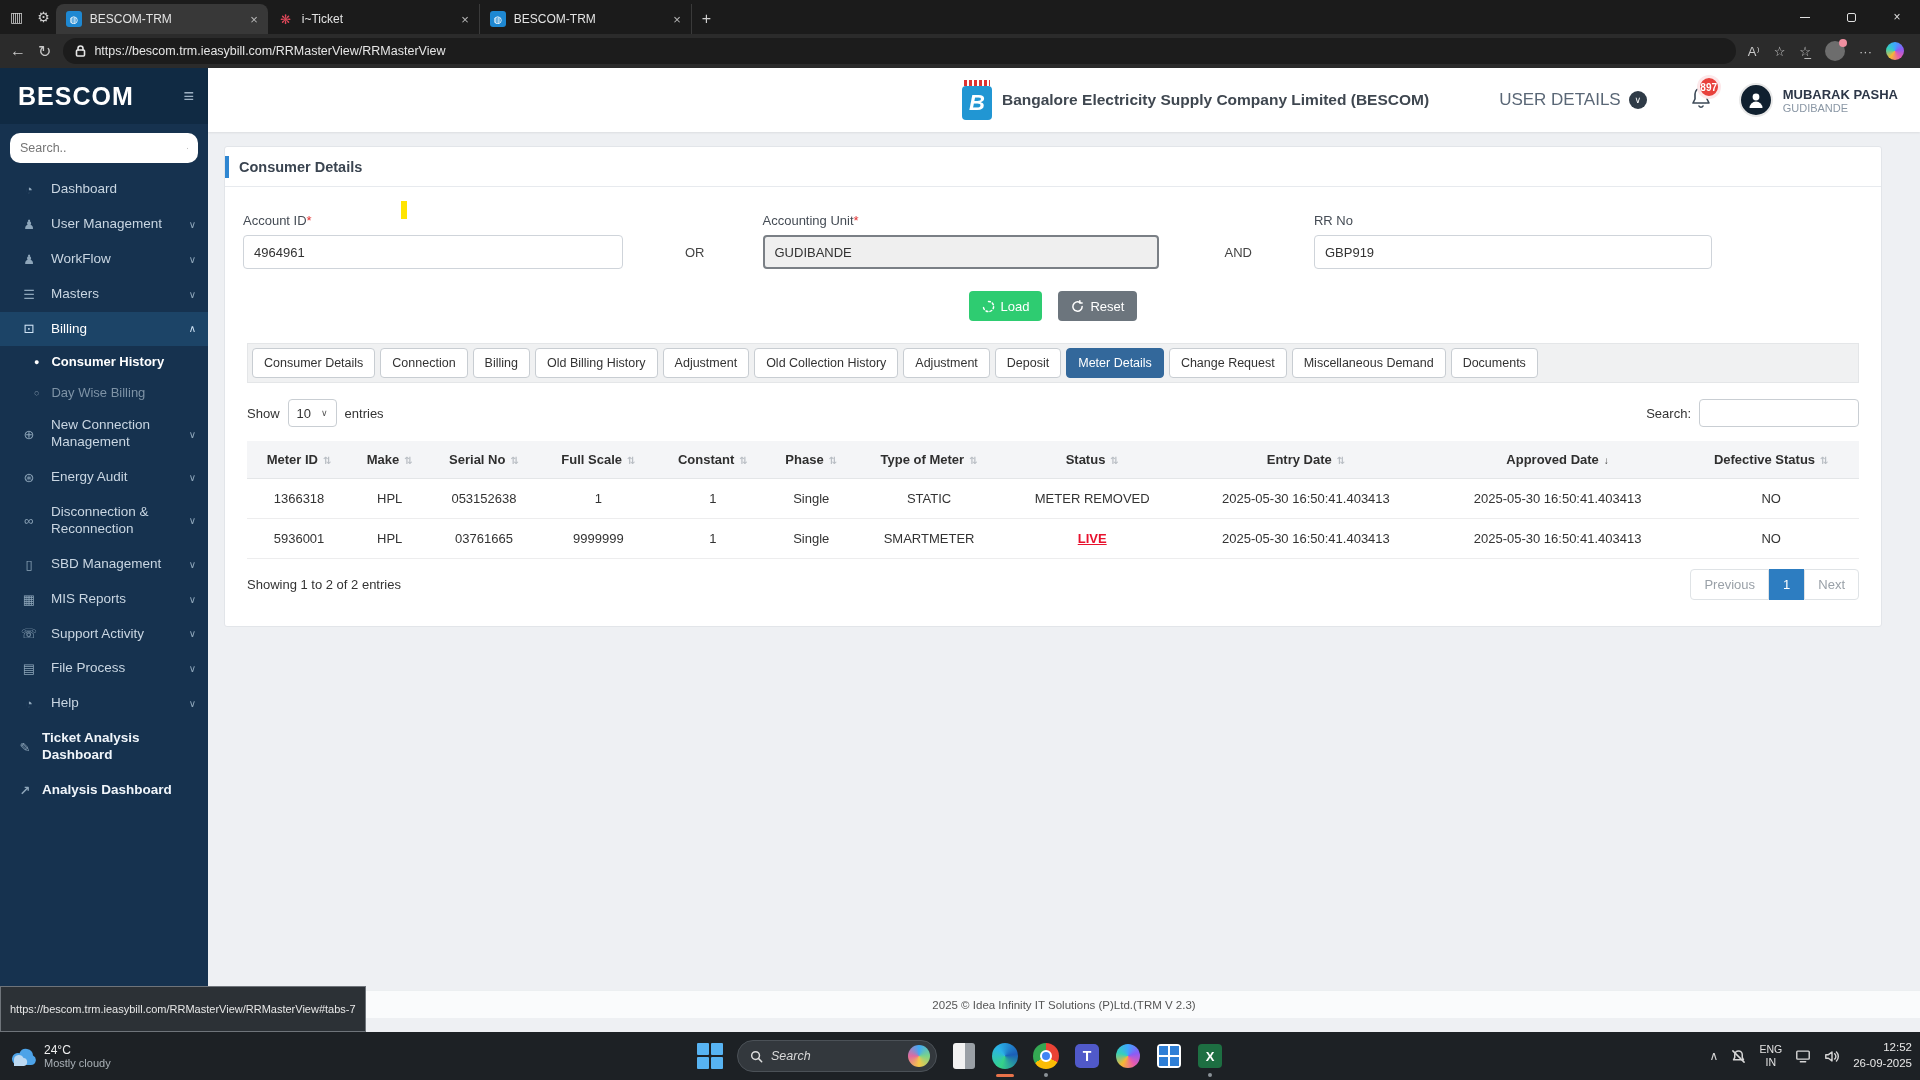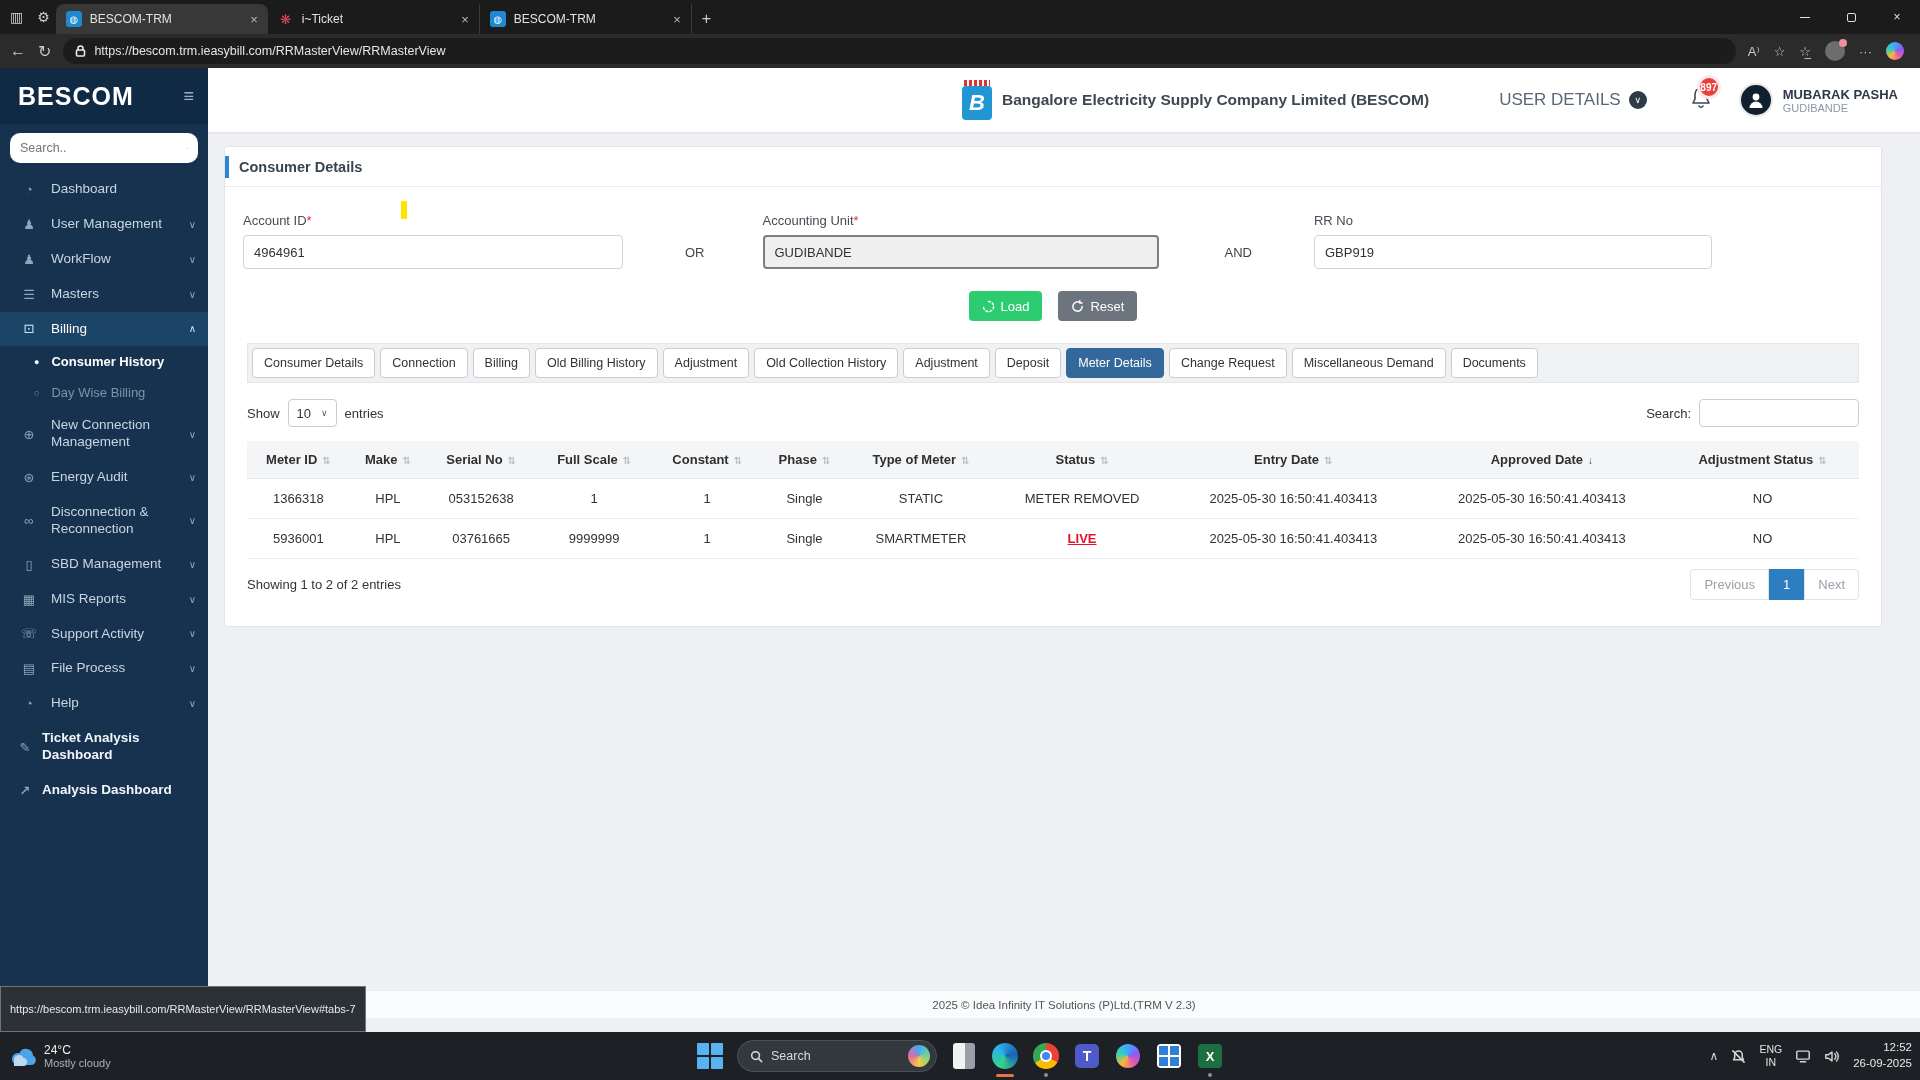--- a/index.html
+++ b/index.html
@@ -149,21 +149,21 @@
 
   
   .taskbar { height:48px; background:#1d2125; display:flex; align-items:center; position:relative; color:#e8e8e8; }
   .weather { position:absolute; left:10px; display:flex; align-items:center; gap:8px; }
   .weather .t1 { font-size:12px; color:#f0f0f0; }
   .weather .t2 { font-size:11px; color:#a9b0b6; }
   .tb-center { margin:0 auto; display:flex; align-items:center; gap:13px; }
   .start { width:26px; height:26px; display:grid; grid-template-columns:12px 12px; grid-gap:2px; }
   .start span { background:#57b3f2; width:12px; height:12px; border-radius:1px; }
   .tsearch-pill { width:200px; height:32px; background:#33383d; border:1px solid #4b5157; border-radius:16px;
-                  display:flex; align-items:center; gap:8px; padding:0 6px 0 12px; font-size:12.5px; color:#d9d9d9; }
+                  display:flex; align-items:center; gap:8px; padding:0 6px 0 12px; font-size:12.5px; color:#d9d9d9;font-style:italic; }
   .bingish { margin-left:auto; width:22px; height:22px; border-radius:50%;
              background:conic-gradient(#3fa9f5,#7bd389,#f7c948,#e06aa0,#3fa9f5); }
   .tb-ic-app { width:28px; height:28px; display:flex; align-items:center; justify-content:center; position:relative; }
   .run-bar { position:absolute; bottom:-7px; left:5px; right:5px; height:3px; border-radius:2px; background:#e8734a; }
   .run-dot { position:absolute; bottom:-7px; left:12px; width:4px; height:4px; border-radius:50%; background:#8b9298; }
   .edge-ic { width:26px; height:26px; border-radius:50%;
              background:conic-gradient(from 200deg,#35d388,#2bb3e8,#1b5fb8,#35d388); }
   .chrome-ic { width:26px; height:26px; border-radius:50%; position:relative;
                background:conic-gradient(#ea4335 0 33%,#fbbc05 33% 66%,#34a853 66% 100%); }
   .chrome-ic::after { content:""; position:absolute; inset:7px; border-radius:50%; background:#4285f4; border:2px solid #fff; }
@@ -444,21 +444,21 @@
                 <th><span>Meter ID</span><span class="sort">⇅</span></th>
                 <th><span>Make</span><span class="sort">⇅</span></th>
                 <th><span>Serial No</span><span class="sort">⇅</span></th>
                 <th><span>Full Scale</span><span class="sort">⇅</span></th>
                 <th><span>Constant</span><span class="sort">⇅</span></th>
                 <th><span>Phase</span><span class="sort">⇅</span></th>
                 <th><span>Type of Meter</span><span class="sort">⇅</span></th>
                 <th><span>Status</span><span class="sort">⇅</span></th>
                 <th><span>Entry Date</span><span class="sort">⇅</span></th>
                 <th><span>Approved Date</span><span class="sort dark">↓</span></th>
-                <th><span>Adjustment Status</span><span class="sort">⇅</span></th>
+                <th><span>Defective Status</span><span class="sort">⇅</span></th>
               </tr>
             </thead>
             <tbody>
               <tr>
                 <td>1366318</td>
                 <td>HPL</td>
                 <td>053152638</td>
                 <td>1</td>
                 <td>1</td>
                 <td>Single</td>

